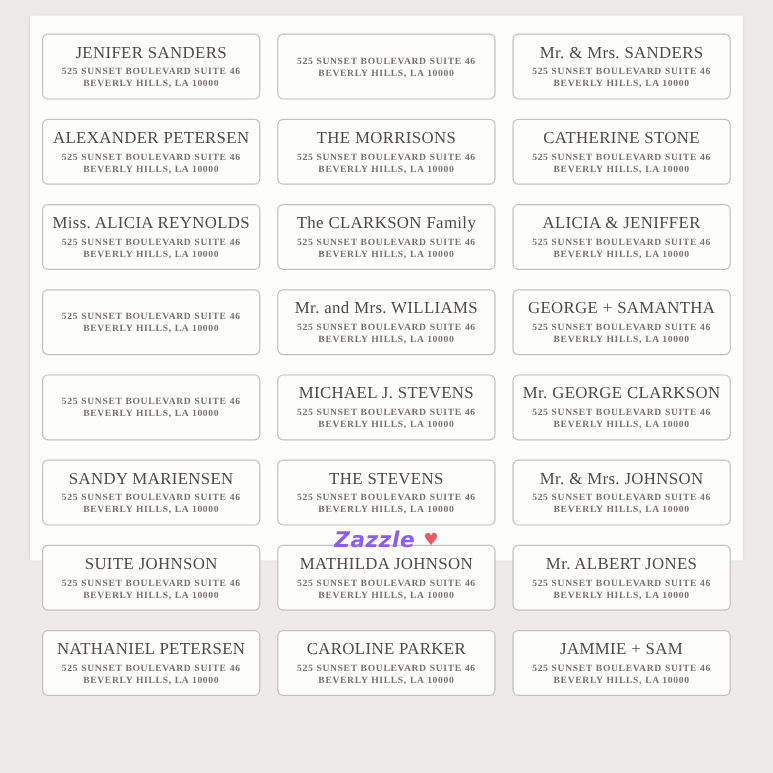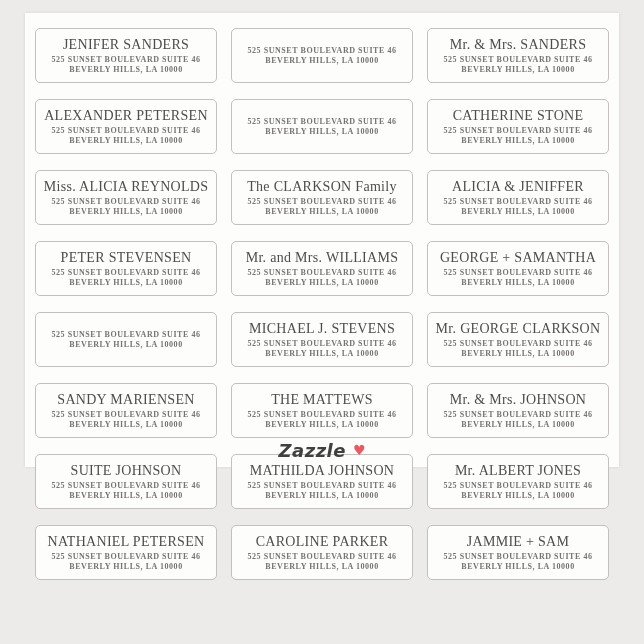--- a/index.html
+++ b/index.html
@@ -75,21 +75,21 @@
     display: flex;
     align-items: center;
     justify-content: center;
     gap: 7px;
   }
   .logo-text {
     font-family: "DejaVu Sans", "Liberation Sans", sans-serif;
     font-weight: bold;
     font-style: italic;
     font-size: 18px;
-    color: #404040;
+    color: #8b5cf6;
     letter-spacing: 0.5px;
   }
   .heart-icon {
     font-family: "DejaVu Sans", sans-serif;
     font-size: 14px;
     color: #EE5860;
     font-style: normal;
     transform: translateY(-1px);
   }
 </style>
@@ -112,20 +112,21 @@
           <div class="label-name">Mr. &amp; Mrs. SANDERS</div>
           <div class="label-addr">525 SUNSET BOULEVARD SUITE 46</div>
           <div class="label-addr">BEVERLY HILLS, LA 10000</div>
         </div>
         <div class="label-card">
           <div class="label-name">ALEXANDER PETERSEN</div>
           <div class="label-addr">525 SUNSET BOULEVARD SUITE 46</div>
           <div class="label-addr">BEVERLY HILLS, LA 10000</div>
         </div>
         <div class="label-card">
+          <div class="label-name">THE MORRISONS</div>
           <div class="label-addr">525 SUNSET BOULEVARD SUITE 46</div>
           <div class="label-addr">BEVERLY HILLS, LA 10000</div>
         </div>
         <div class="label-card">
           <div class="label-name">CATHERINE STONE</div>
           <div class="label-addr">525 SUNSET BOULEVARD SUITE 46</div>
           <div class="label-addr">BEVERLY HILLS, LA 10000</div>
         </div>
         <div class="label-card">
           <div class="label-name">Miss. ALICIA REYNOLDS</div>
@@ -136,21 +137,20 @@
           <div class="label-name">The CLARKSON Family</div>
           <div class="label-addr">525 SUNSET BOULEVARD SUITE 46</div>
           <div class="label-addr">BEVERLY HILLS, LA 10000</div>
         </div>
         <div class="label-card">
           <div class="label-name">ALICIA &amp; JENIFFER</div>
           <div class="label-addr">525 SUNSET BOULEVARD SUITE 46</div>
           <div class="label-addr">BEVERLY HILLS, LA 10000</div>
         </div>
         <div class="label-card">
-          <div class="label-name">PETER STEVENSEN</div>
           <div class="label-addr">525 SUNSET BOULEVARD SUITE 46</div>
           <div class="label-addr">BEVERLY HILLS, LA 10000</div>
         </div>
         <div class="label-card">
           <div class="label-name">Mr. and Mrs. WILLIAMS</div>
           <div class="label-addr">525 SUNSET BOULEVARD SUITE 46</div>
           <div class="label-addr">BEVERLY HILLS, LA 10000</div>
         </div>
         <div class="label-card">
           <div class="label-name">GEORGE + SAMANTHA</div>
@@ -170,21 +170,21 @@
           <div class="label-name">Mr. GEORGE CLARKSON</div>
           <div class="label-addr">525 SUNSET BOULEVARD SUITE 46</div>
           <div class="label-addr">BEVERLY HILLS, LA 10000</div>
         </div>
         <div class="label-card">
           <div class="label-name">SANDY MARIENSEN</div>
           <div class="label-addr">525 SUNSET BOULEVARD SUITE 46</div>
           <div class="label-addr">BEVERLY HILLS, LA 10000</div>
         </div>
         <div class="label-card">
-          <div class="label-name">THE MATTEWS</div>
+          <div class="label-name">THE STEVENS</div>
           <div class="label-addr">525 SUNSET BOULEVARD SUITE 46</div>
           <div class="label-addr">BEVERLY HILLS, LA 10000</div>
         </div>
         <div class="label-card">
           <div class="label-name">Mr. &amp; Mrs. JOHNSON</div>
           <div class="label-addr">525 SUNSET BOULEVARD SUITE 46</div>
           <div class="label-addr">BEVERLY HILLS, LA 10000</div>
         </div>
         <div class="label-card">
           <div class="label-name">SUITE JOHNSON</div>

